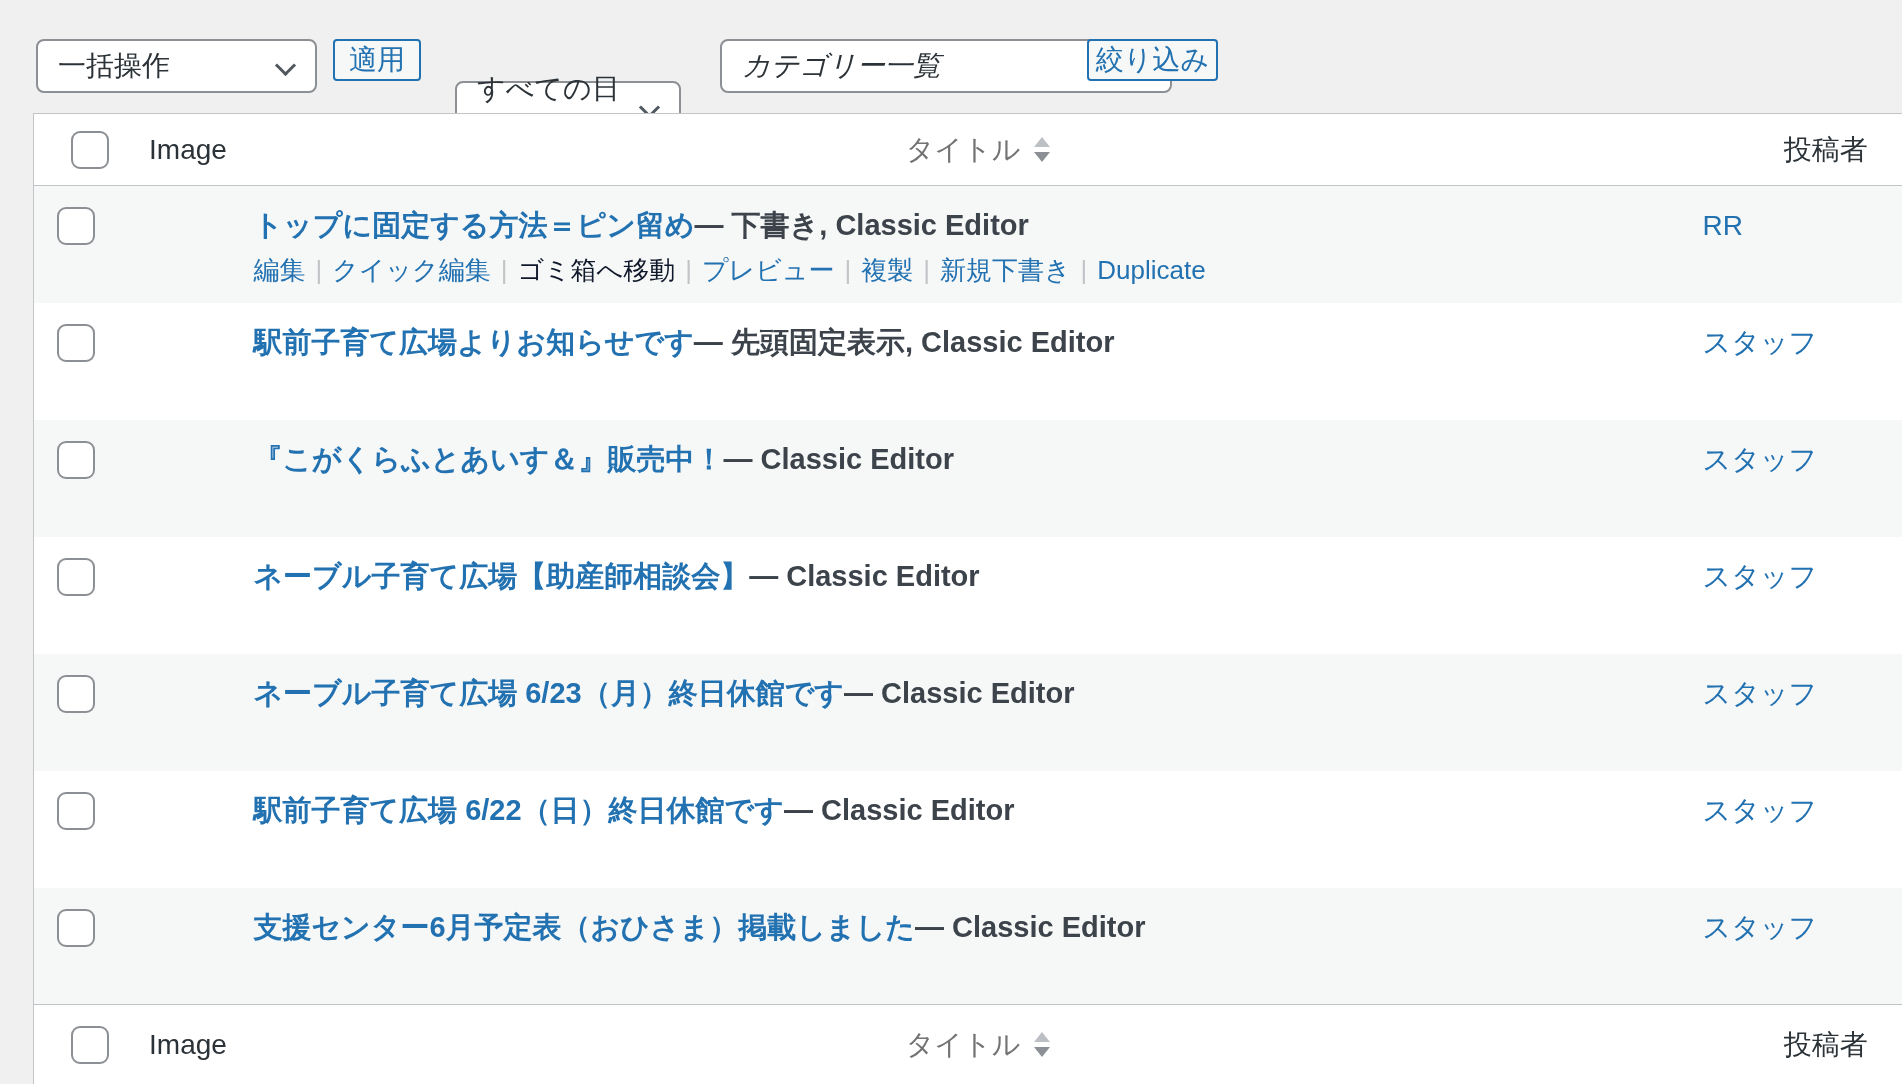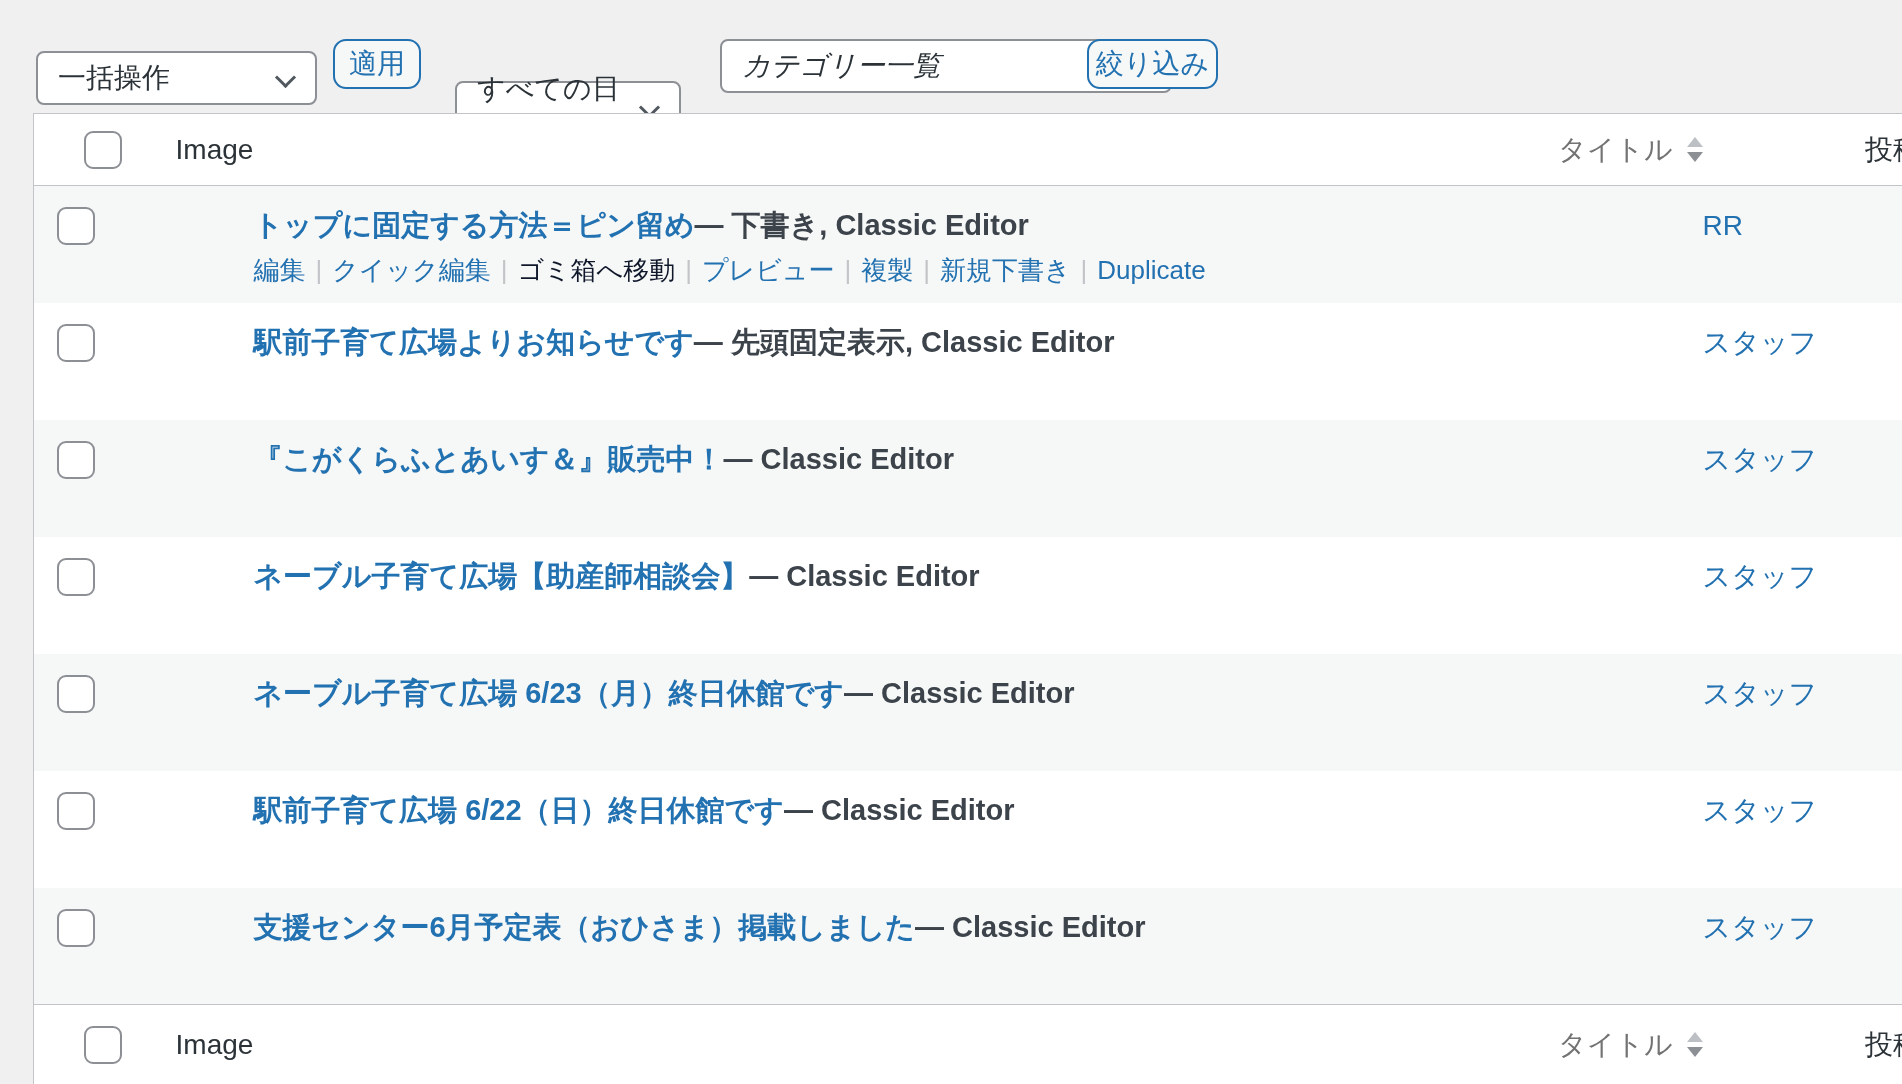--- a/index.html
+++ b/index.html
@@ -21,48 +21,48 @@
     font-size:28px; color:#2c3338;
     padding:0 52px 0 20px; cursor:pointer;
   }
   .select .chev {
     position:absolute; right:22px; top:17px;
     width:15px; height:15px;
     border-right:3px solid #50575e; border-bottom:3px solid #50575e;
     transform:rotate(45deg);
   }
   .btn {
-    position:absolute; top:39px; height:50px;
-    background:#f6f7f7; border:2px solid #2271b1; border-radius:13px;
+    position:absolute; top:39px; height:42px;
+    background:#f6f7f7; border:2px solid #2271b1; border-radius:4px;
     color:#2271b1; font-size:28px; font-family:inherit;
     display:flex; align-items:center; justify-content:center;
     cursor:pointer;
   }
-  #bulk-select { left:36px;  width:281px;margin-top:12px; }
+  #bulk-select { left:36px;  width:281px; }
   #apply-btn   { left:333px; width:88px;  }
   #date-select { left:455px; width:226px;margin-top:42px; }
   #cat-select  { left:720px; width:452px;font-style:italic; }
   #filter-btn  { left:1087px;width:131px; }
 
   
   table.list {
     position:absolute; left:33px; top:113px; width:1917px;
     border-collapse:collapse; background:#fff;
     border:1px solid #c3c4c7;
   }
   col.c-cb     { width:89px;  }
   col.c-image  { width:131px; }
   col.c-title  { width:1450px;}
   col.c-author { width:247px; }
 
   thead tr { height:72px; }
   tfoot tr { height:80px; }
   thead th { border-bottom:1px solid #c3c4c7; }
   tfoot th { border-top:1px solid #c3c4c7; }
-  th { text-align:right; font-weight:400; font-size:28px; color:#2c3338; vertical-align:middle; }
+  th { text-align:center; font-weight:400; font-size:28px; color:#2c3338; vertical-align:middle; }
   th.cb, td.cb { padding-left:23px; }
 
   .checkbox {
     display:inline-block; width:38px; height:38px;
     background:#fff; border:2px solid #8c8f94; border-radius:9px;
     cursor:pointer; vertical-align:middle;
   }
   .sort-link { color:#737373; text-decoration:none; cursor:pointer; display:inline-flex; align-items:center; }
   .sort-ind { display:inline-flex; flex-direction:column; margin-left:14px; }
   .tri { width:0; height:0; border-left:8px solid transparent; border-right:8px solid transparent; }

